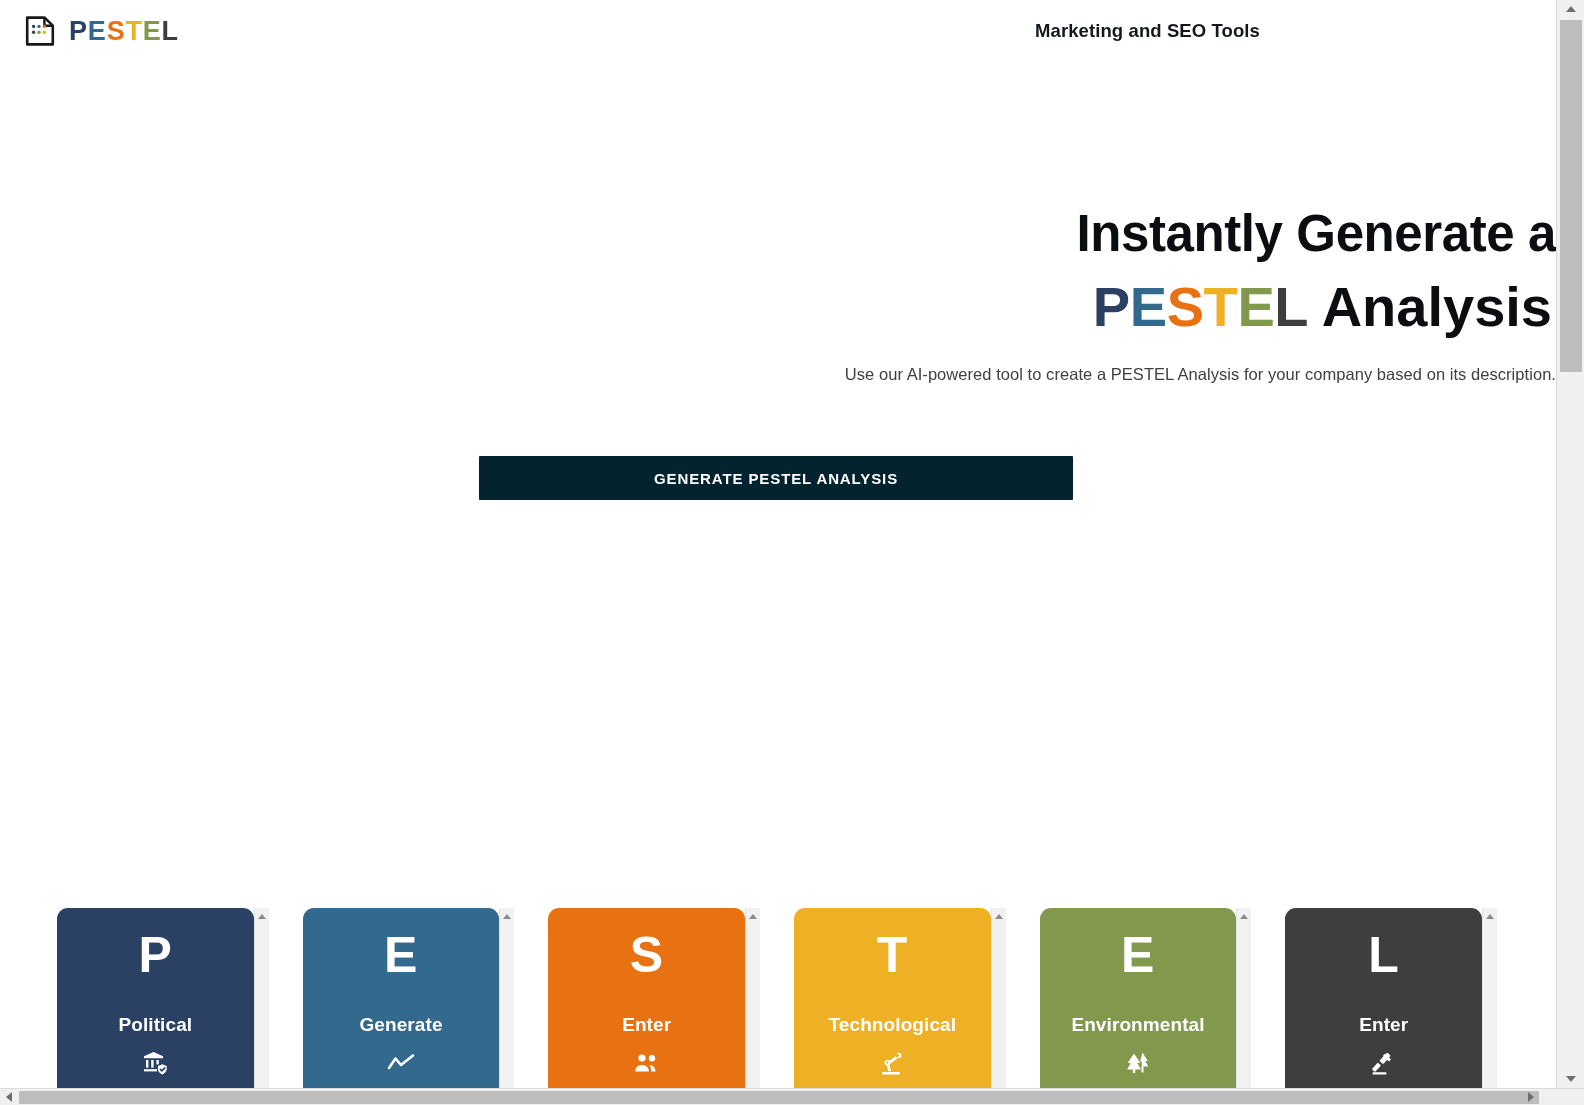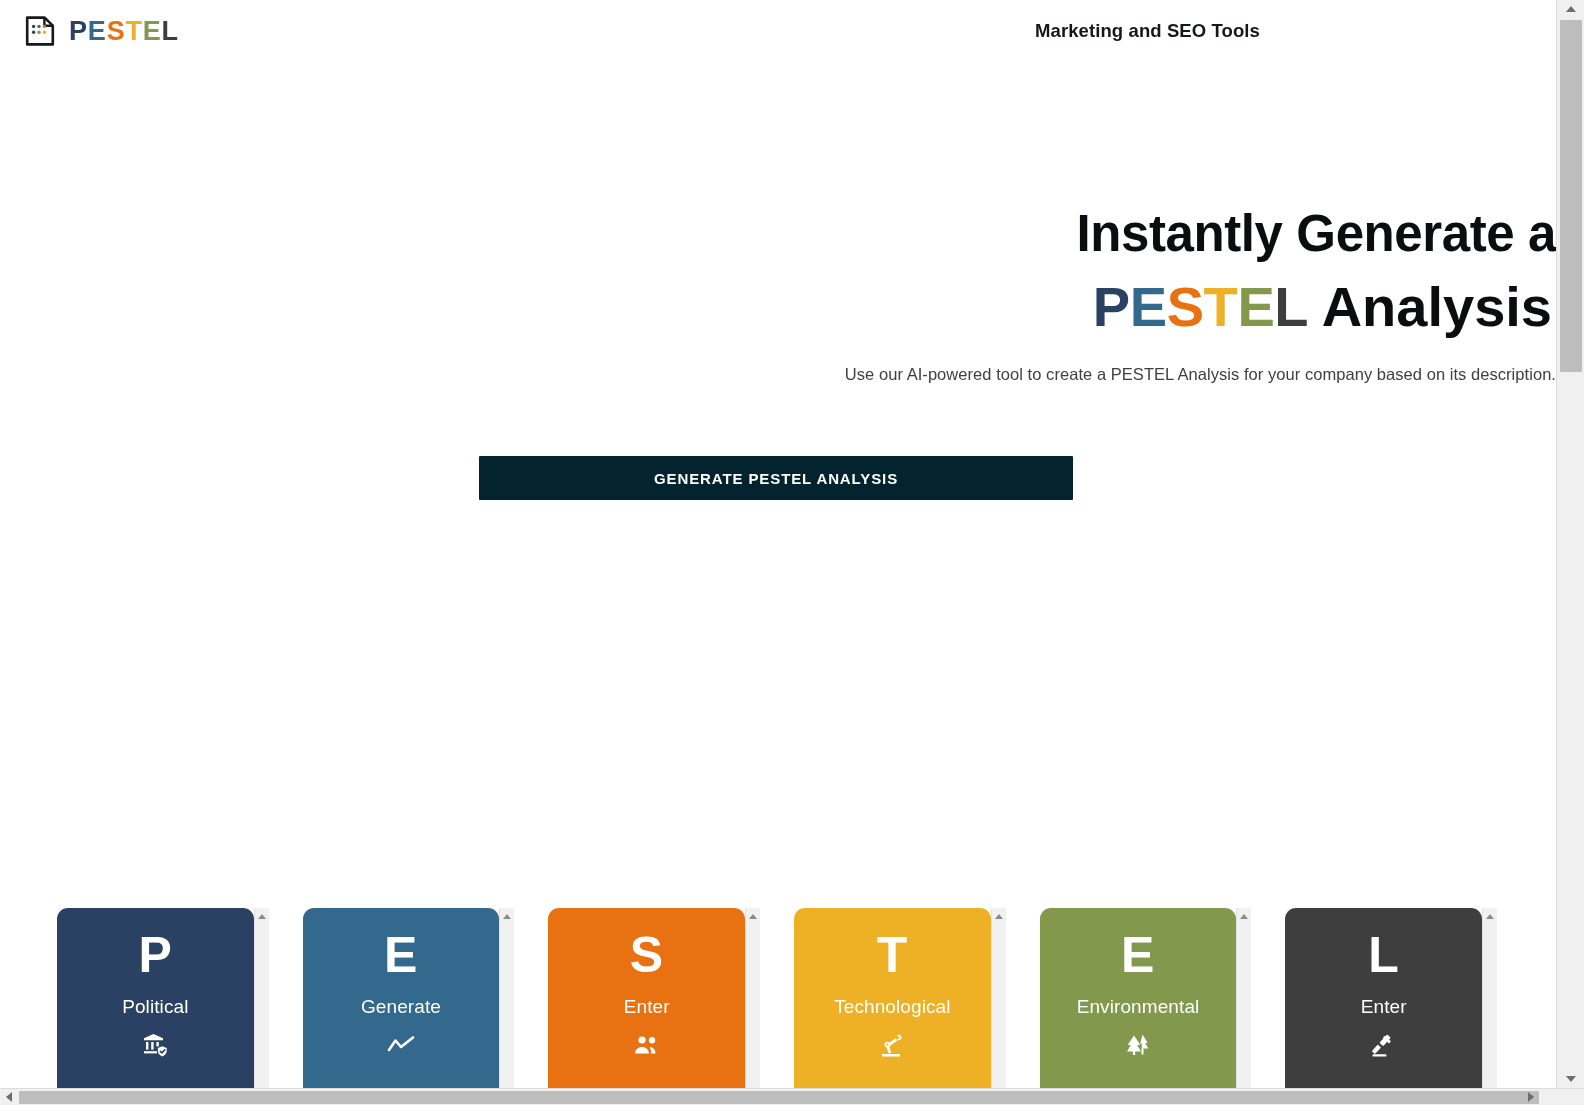--- a/index.html
+++ b/index.html
@@ -180,23 +180,23 @@
     padding-top: 22px;
     overflow: hidden;
   }
   .card-letter {
     font-size: 50px;
     font-weight: 800;
     line-height: 1;
     letter-spacing: 0.5px;
   }
   .card-title {
-    margin-top: 16px;
+    margin-top: 34px;
     font-size: 19px;
-    font-weight: 400;
+    font-weight: 700;
     letter-spacing: 0.1px;
   }
   .card-icon {
     margin-top: 14px;
     height: 26px;
     display: flex;
     align-items: center;
     justify-content: center;
   }
   .card-icon svg { display: block; }

